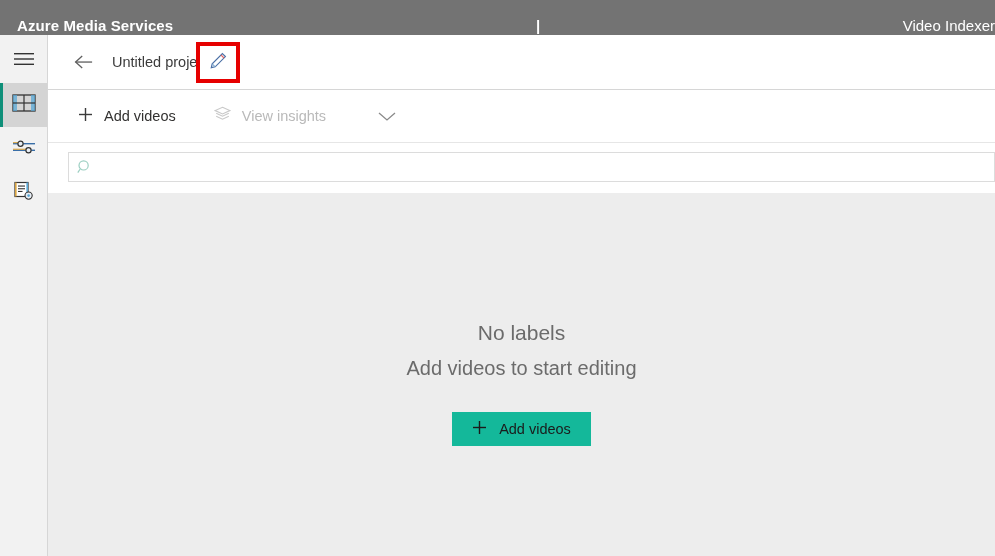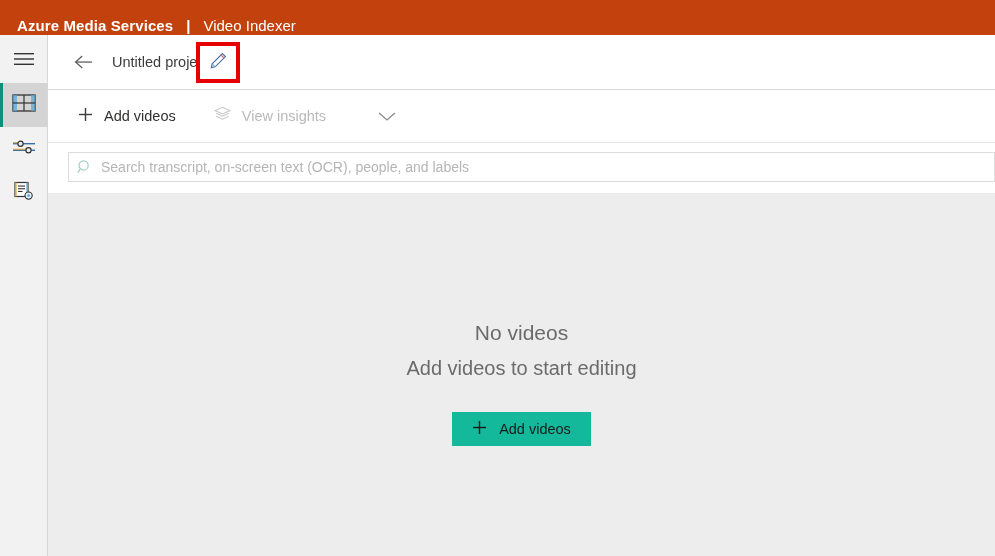--- a/index.html
+++ b/index.html
@@ -13,23 +13,24 @@
     background: #ffffff;
     font-family: "Liberation Sans", sans-serif;
     -webkit-font-smoothing: antialiased;
   }
 
   
   .topbar {
     position: absolute;
     left: 0; top: 0;
     width: 995px; height: 50px;
-    background: #c2410c;
-    display: flex;
-    align-items: center;
+    background: #737373;
+    display: flex;
+    align-items: center;
+    justify-content: space-between;
   }
   .brand {
     color: #ffffff;
     font-size: 15px;
     font-weight: bold;
     margin-left: 17px;
     letter-spacing: .1px;
     white-space: nowrap;
   }
   .brand-sep {
@@ -344,27 +345,26 @@
   </div>
 
   <div class="searchrow">
     <div class="searchbox">
       <span class="search-icon-wrap">
         <svg width="16" height="16" viewBox="0 0 16 16">
           <circle cx="6.6" cy="6.4" r="4.6" fill="none" stroke="#9ccfc2" stroke-width="1.2"></circle>
           <path d="M3.2 10.0 L0.8 13.6" stroke="#9ccfc2" stroke-width="1.2"></path>
         </svg>
       </span>
-      <input class="search-input" type="text" placeholder="Search transcript, on-screen text (OCR), people, and labels" style="">
     </div>
   </div>
 
   <div class="content">
     <div class="empty-state">
-      <div class="empty-title">No videos</div>
+      <div class="empty-title">No labels</div>
       <div class="empty-sub">Add videos to start editing</div>
       <button class="primary-btn">
         <span>
           <svg width="15" height="15" viewBox="0 0 15 15">
             <rect x="6.8" y="1" width="1.4" height="13" fill="#1b1b1b"></rect>
             <rect x="1" y="6.8" width="13" height="1.4" fill="#1b1b1b"></rect>
           </svg>
         </span>
         <span class="pb-label">Add videos</span>
       </button>

